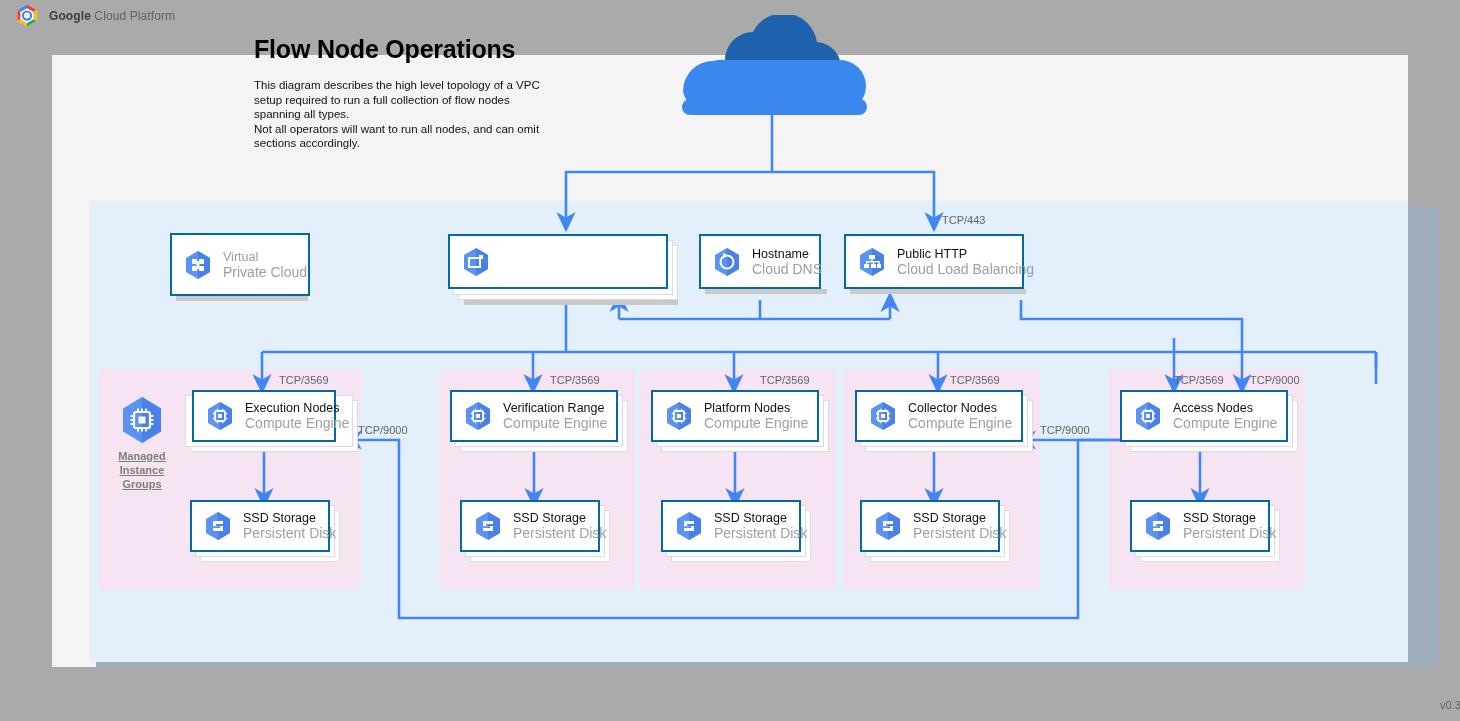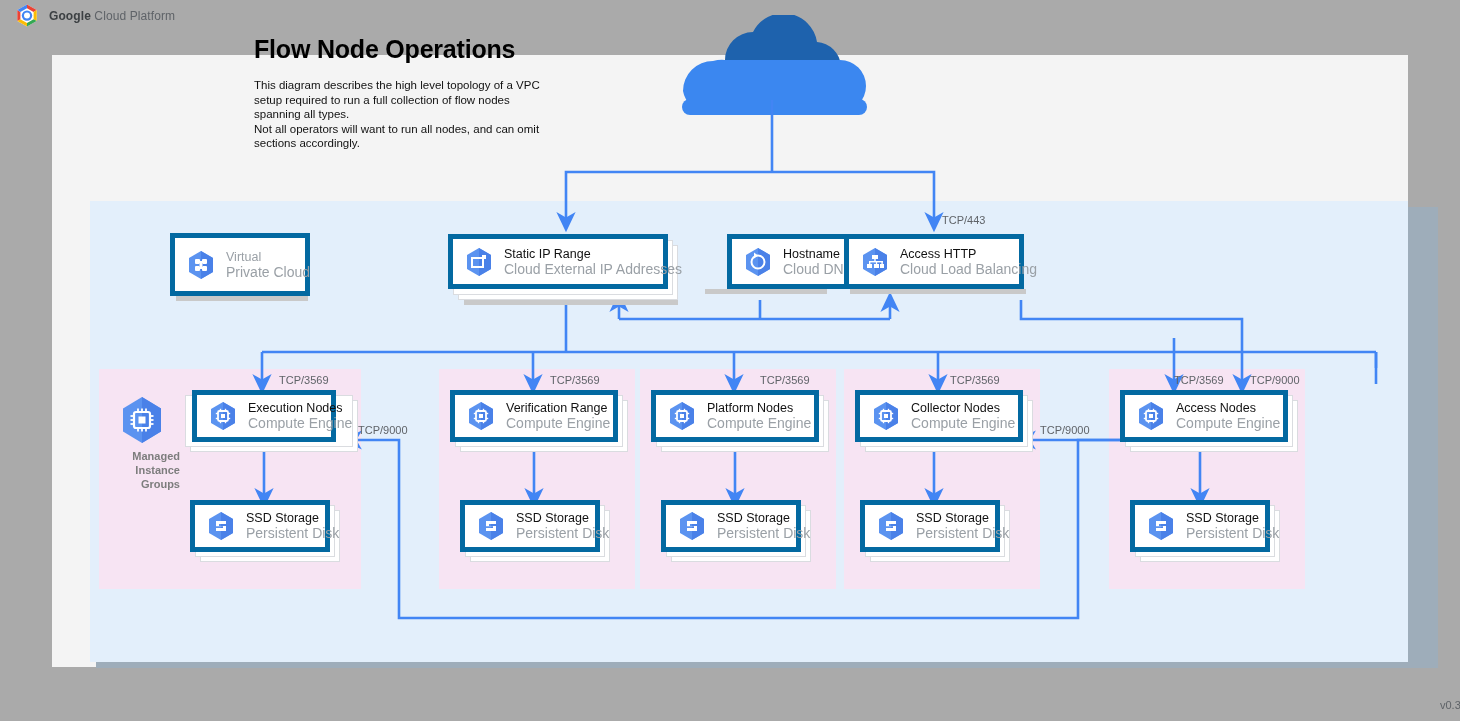--- a/index.html
+++ b/index.html
@@ -32,37 +32,37 @@
   
   #cloud-icon{left:670px;top:15px;width:210px;height:100px;}
 
   
   #wires{left:0;top:0;width:1460px;height:721px;pointer-events:none;}
 
   
   .group-box{background:#f7e4f3;}
 
   
-  .card{background:#ffffff;border:5px solid #0369a1;box-sizing:border-box;
+  .card{background:#ffffff;border:2px solid #0369a1;box-sizing:border-box;
         display:flex;align-items:center;}
   .card .ctext{margin-left:8px;}
   .card .t1{font-size:12.5px;color:#111;line-height:15px;white-space:nowrap;}
   .card .t2{font-size:14px;color:#9aa0a6;line-height:15px;white-space:nowrap;}
   .card .t1.muted{color:#9aa0a6;}
   .stack-l1,.stack-l2{background:#ffffff;border:1px solid #dadce0;box-sizing:border-box;}
   .shadowline{background:#c9c9c9;}
 
   .nicon{width:34px;height:34px;flex:none;margin-left:9px;}
 
   
   .port{font-size:11px;color:#5f6368;white-space:nowrap;}
 
   
-  #mig-caption{left:104px;top:449px;width:76px;text-align:right;
-               font-size:11px;font-weight:bold;color:#7d7d7d;line-height:14px;}
+  #mig-caption{left:104px;top:449px;width:76px;text-align:center;
+               font-size:11px;font-weight:bold;color:#7d7d7d;line-height:14px;text-decoration:underline;}
 
   #version{left:1440px;top:699px;font-size:11px;color:#5f6368;}
 </style>
 </head>
 <body>
 
 <div class="abs" id="gcp-bar">
   <svg id="gcp-logo" viewBox="0 0 26 26">
     <path d="M13 1.6 L22.7 7.1 L22.7 18.1 L13 23.6 L3.3 18.1 L3.3 7.1 Z" fill="#ffffff"></path>
     <path d="M13 1.6 L22.7 7.1 L19.6 8.9 L13 5.2 Z" fill="#ea4335"></path>
@@ -180,28 +180,24 @@
 <div class="abs stack-l2" style="left:458px;top:245px;width:220px;height:55px;"></div>
 <div class="abs stack-l1" style="left:453px;top:240px;width:220px;height:55px;"></div>
 <div class="abs shadowline" style="left:464px;top:300px;width:214px;height:5px;"></div>
 <div class="abs card" style="left:448px;top:234px;width:220px;height:55px;">
   <svg class="nicon" viewBox="0 0 34 34">
     <path d="M17 3 L29 10 L29 24 L17 31 L5 24 L5 10 Z" fill="#5b93f0"></path>
     <path d="M17 3 L29 10 L29 24 L17 31 Z" fill="#4a81e8"></path>
     <rect x="10" y="13" width="11" height="9" fill="none" stroke="#ffffff" stroke-width="2"></rect>
     <rect x="20" y="10" width="4" height="4" fill="#ffffff"></rect>
   </svg>
-  <div class="ctext">
-    <div class="t1">Static IP Range</div>
-    <div class="t2">Cloud External IP Addresses</div>
-  </div>
 </div>
 
 <div class="abs shadowline" style="left:705px;top:289px;width:122px;height:5px;"></div>
-<div class="abs card" style="left:699px;top:234px;width:122px;height:55px;margin-left:28px;">
+<div class="abs card" style="left:699px;top:234px;width:122px;height:55px;">
   <svg class="nicon" viewBox="0 0 34 34">
     <path d="M17 3 L29 10 L29 24 L17 31 L5 24 L5 10 Z" fill="#5b93f0"></path>
     <path d="M17 3 L29 10 L29 24 L17 31 Z" fill="#4a81e8"></path>
     <circle cx="17" cy="17" r="6.5" fill="none" stroke="#ffffff" stroke-width="2"></circle>
     <path d="M17 10.5 L13 7.5 L13 13.5 Z" fill="#ffffff"></path>
   </svg>
   <div class="ctext">
     <div class="t1">Hostname</div>
     <div class="t2">Cloud DNS</div>
   </div>
@@ -218,21 +214,21 @@
         <rect x="16" y="19" width="5" height="4"></rect>
         <rect x="22" y="19" width="4" height="4"></rect>
         <rect x="16.3" y="14" width="1.4" height="3"></rect>
         <rect x="11" y="16" width="14" height="1.4"></rect>
         <rect x="11" y="16" width="1.4" height="3"></rect>
         <rect x="17.8" y="16" width="1.4" height="3"></rect>
         <rect x="23.4" y="16" width="1.4" height="3"></rect>
       </g>
   </svg>
   <div class="ctext">
-    <div class="t1">Access HTTP</div>
+    <div class="t1">Public HTTP</div>
     <div class="t2">Cloud Load Balancing</div>
   </div>
 </div>
 
 <svg class="abs" viewBox="0 0 52 52" style="left:116px;top:394px;width:52px;height:52px;">
   <path d="M26 3 L45 14.5 L45 37.5 L26 49 L7 37.5 L7 14.5 Z" fill="#5b93f0"></path>
   <path d="M26 3 L45 14.5 L45 37.5 L26 49 Z" fill="#4a81e8"></path>
   <rect x="18" y="18" width="16" height="16" rx="2" fill="none" stroke="#ffffff" stroke-width="2.2"></rect>
   <rect x="22.5" y="22.5" width="7" height="7" fill="#ffffff"></rect>
   <g stroke="#ffffff" stroke-width="1.8">

